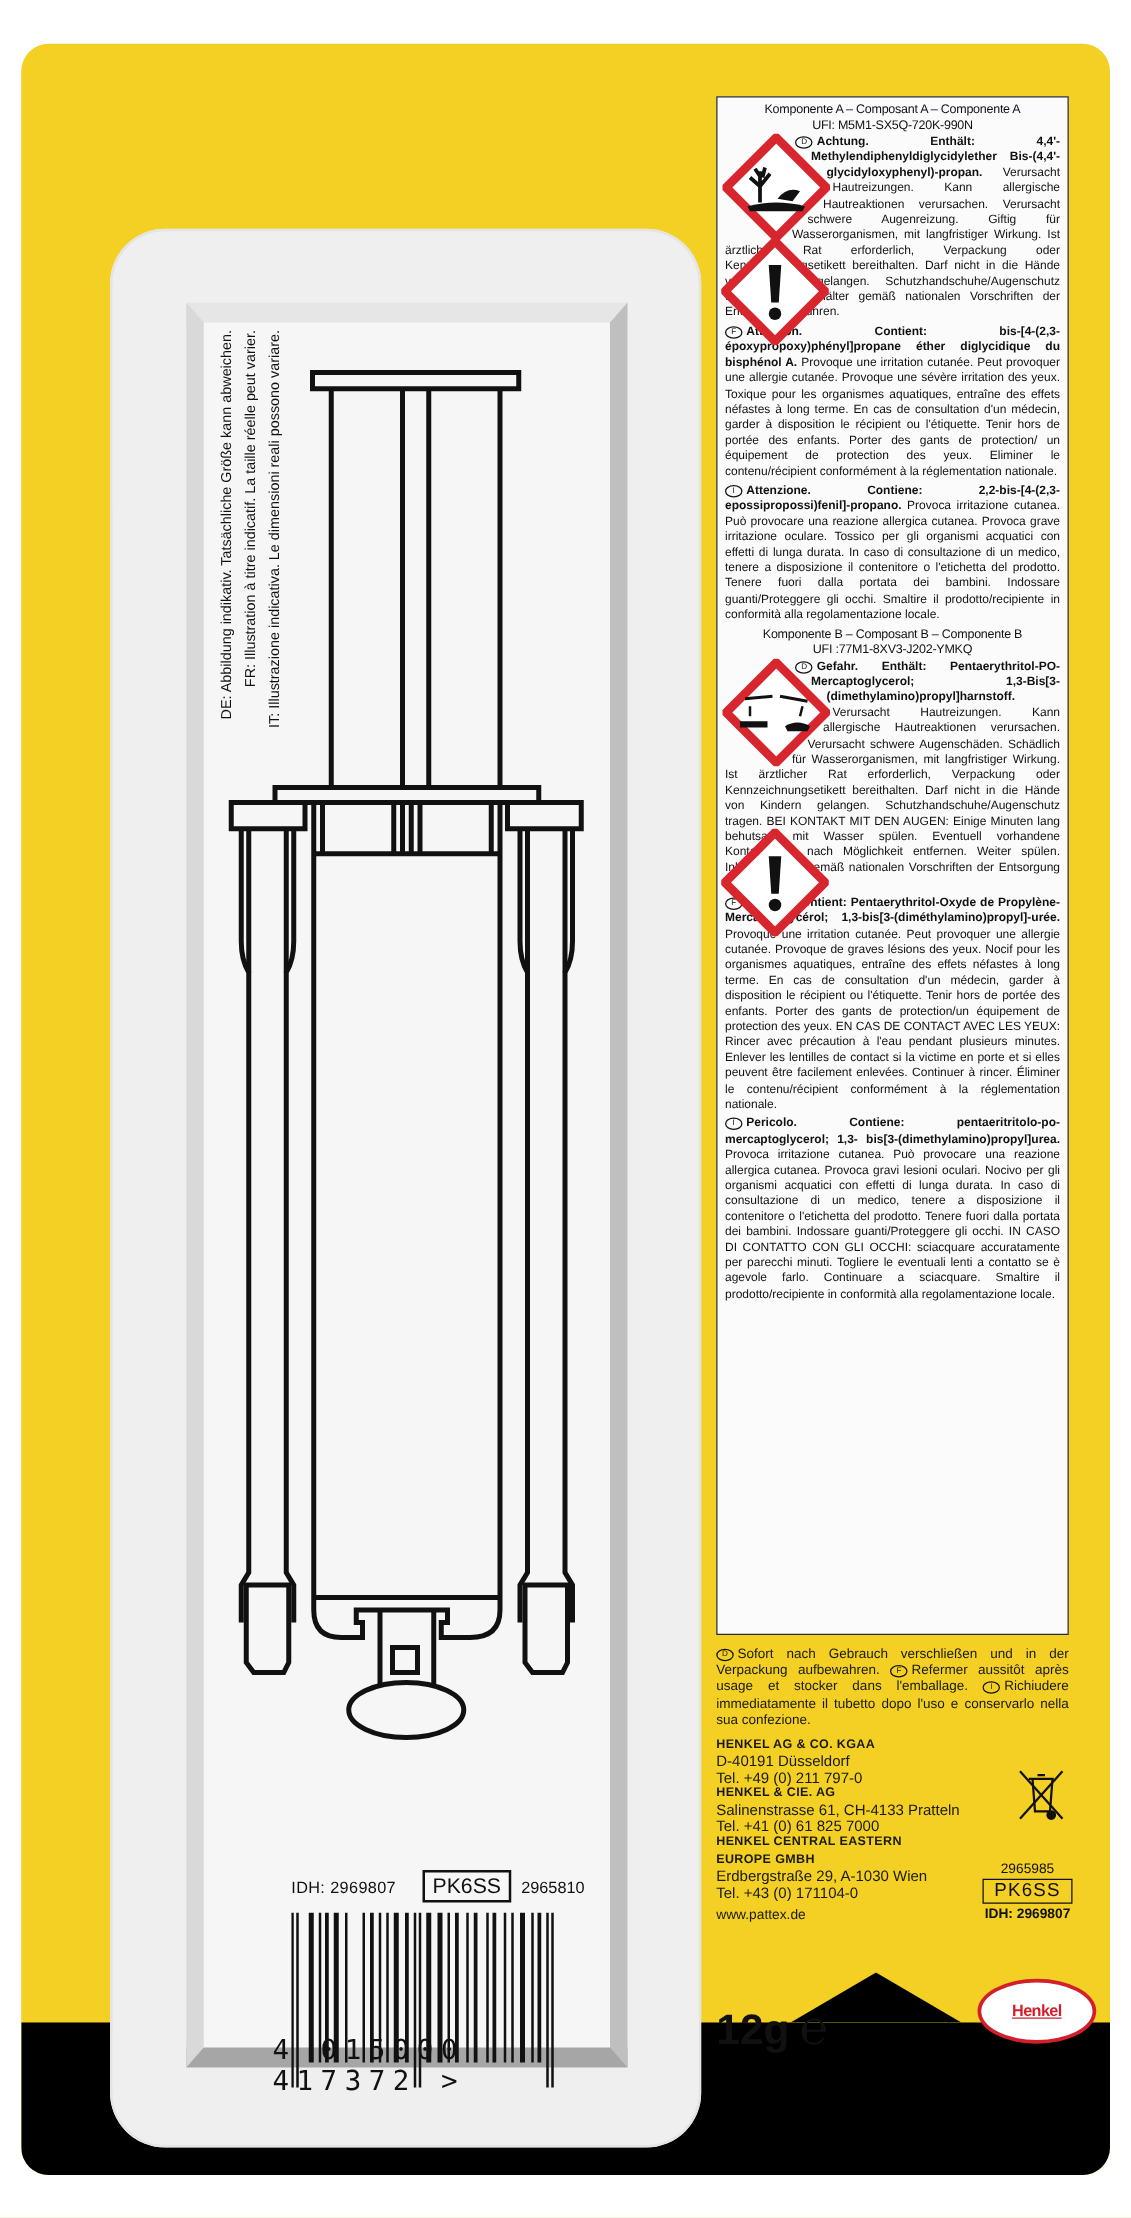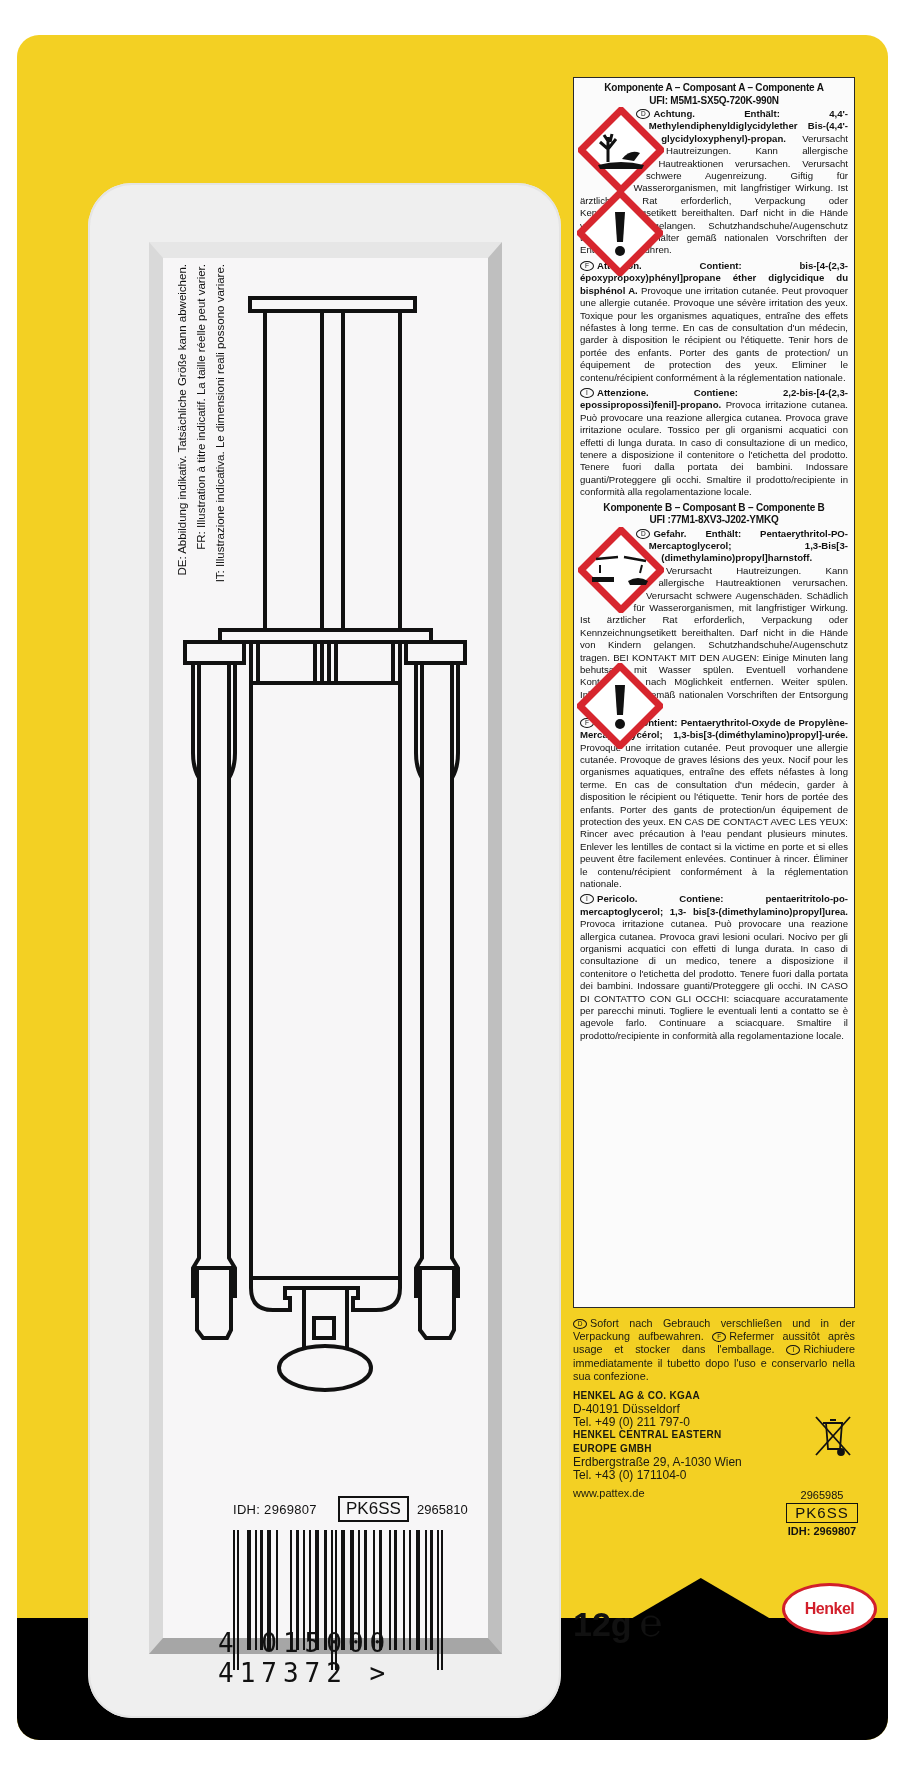--- a/index.html
+++ b/index.html
@@ -13,39 +13,39 @@
   .tray{position:absolute;left:61px;top:59px;width:353px;height:1412px;background:#f7f6f7;border-top:16px solid #e6e6e6;border-left:14px solid #d9d9d9;border-right:14px solid #bfbfbf;border-bottom:16px solid #a6a6a6;box-sizing:border-box;}
   .vtext{position:absolute;left:10px;top:6px;width:60px;height:490px;}
   .vtext .inner{position:absolute;left:0;top:0;transform-origin:0 0;transform:translate(0,490px) rotate(-90deg);width:490px;font-size:11.5px;line-height:19px;color:#111;white-space:nowrap;}
   .vtext .inner div{text-align:right;}
   .syringe{position:absolute;left:0;top:0;}
   .codes{position:absolute;left:70px;top:1238px;width:270px;font-size:13px;}
   .codes .idh{position:absolute;left:0;top:6px;letter-spacing:.3px;}
   .codes .pk{position:absolute;left:105px;top:0;border:2px solid #111;padding:0 6px;font-size:17px;line-height:22px;}
   .codes .num{position:absolute;left:184px;top:6px;}
   .barcode{position:absolute;left:70px;top:1272px;width:250px;height:150px;}
-  .ean{position:absolute;left:55px;top:1370px;font-family:"DejaVu Sans Mono",monospace;font-size:26px;letter-spacing:6px;background:transparent;}
+  .ean{position:absolute;left:55px;top:1370px;font-family:"DejaVu Sans Mono",monospace;font-size:22px;letter-spacing:6px;background:transparent;}
   .label{position:absolute;left:556px;top:42px;width:282px;height:1231px;background:#fbfbfb;border:1.5px solid #2a2a2a;box-sizing:border-box;padding:4px 6px 4px 6px;font-family:"Liberation Sans",sans-serif;font-size:9.6px;line-height:12.4px;color:#111;}
-  .label .hdr{font-weight:bold;text-align:center;font-size:10px;line-height:12.5px;letter-spacing:-.2px;}
+  .label .hdr{font-weight:normal;text-align:center;font-size:10px;line-height:12.5px;letter-spacing:-.2px;}
   .label p{margin:1px 0 3px 0;text-align:justify;}
   .label b{font-weight:bold;}
   .ghs{float:left;width:86px;height:86px;margin:0 2px 0 -2px;shape-outside:polygon(50% 0,100% 50%,50% 100%,0 50%);}
   .lang{display:inline-block;border:1px solid #111;border-radius:50%;font-size:6.5px;line-height:8px;width:12px;text-align:center;margin-right:3px;vertical-align:1px;}
   .right-col{position:absolute;left:556px;top:1282px;width:300px;font-size:10.8px;line-height:13.2px;color:#1a1a10;}
   .right-col p{margin:0 0 6px 0;text-align:justify;width:282px;}
   .co{font-weight:bold;font-size:10px;line-height:14px;letter-spacing:.3px;}
   .addr{font-size:12px;line-height:12.5px;}
   .www{font-size:11px;margin-top:6px;}
   .weight{position:absolute;left:556px;top:1570px;font-size:34px;font-weight:bold;line-height:36px;}
   .weight .e{font-family:"Liberation Serif",serif;font-weight:normal;font-size:38px;margin-left:8px;}
   .weee{position:absolute;left:796px;top:1380px;}
   .rcodes{position:absolute;left:740px;top:1454px;width:130px;text-align:center;font-size:11px;}
   .rcodes .pk{display:inline-block;border:1.5px solid #111;padding:0 8px;font-size:15px;line-height:18px;margin:2px 0;letter-spacing:1px;}
   .rcodes .idh{font-weight:bold;font-size:11px;}
-  .henkel{position:absolute;left:765px;top:1548px;width:95px;height:52px;border-radius:50%;background:#fff;border:3px solid #d21f2b;box-sizing:border-box;color:#d21f2b;font-weight:bold;font-size:16px;line-height:46px;text-align:center;letter-spacing:-.5px;}
+  .henkel{position:absolute;left:765px;top:1548px;width:95px;height:52px;border-radius:50%;background:#fff;border:3px solid #d21f2b;box-sizing:border-box;color:#d21f2b;font-weight:bold;font-size:13px;line-height:46px;text-align:center;letter-spacing:-.5px;text-decoration:underline;}
 </style>
 </head>
 <body>
 
 <div class="card">
   <div class="band">
     <svg class="band-peak" style="top:-40px" width="871" height="41" viewBox="0 0 871 41">
       <polygon points="620,41 690,0 760,41" fill="#000"></polygon>
     </svg>
   </div>
@@ -185,20 +185,25 @@
     <p>
       <span class="lang">D</span><span>Sofort nach Gebrauch verschließen und in der Verpackung aufbewahren.</span>
       <span class="lang">F</span><span>Refermer aussitôt après usage et stocker dans l'emballage.</span>
       <span class="lang">I</span><span>Richiudere immediatamente il tubetto dopo l'uso e conservarlo nella sua confezione.</span>
     </p>
     <div>
       <div class="co">HENKEL AG &amp; CO. KGAA</div>
       <div class="addr">D-40191 Düsseldorf</div>
       <div class="addr">Tel. +49 (0) 211 797-0</div>
     </div>
+    <div>
+      <div class="co">HENKEL &amp; CIE. AG</div>
+      <div class="addr">Salinenstrasse 61, CH-4133 Pratteln</div>
+      <div class="addr">Tel. +41 (0) 61 825 7000</div>
+    </div>
     <div style="width:180px">
       <div class="co">HENKEL CENTRAL EASTERN EUROPE GMBH</div>
       <div class="addr">Erdbergstraße 29, A-1030 Wien</div>
       <div class="addr">Tel. +43 (0) 171104-0</div>
     </div>
     <div class="www">www.pattex.de</div>
   </div>
 
   <div class="weight">
     <span>12g</span><span class="e">℮</span>

